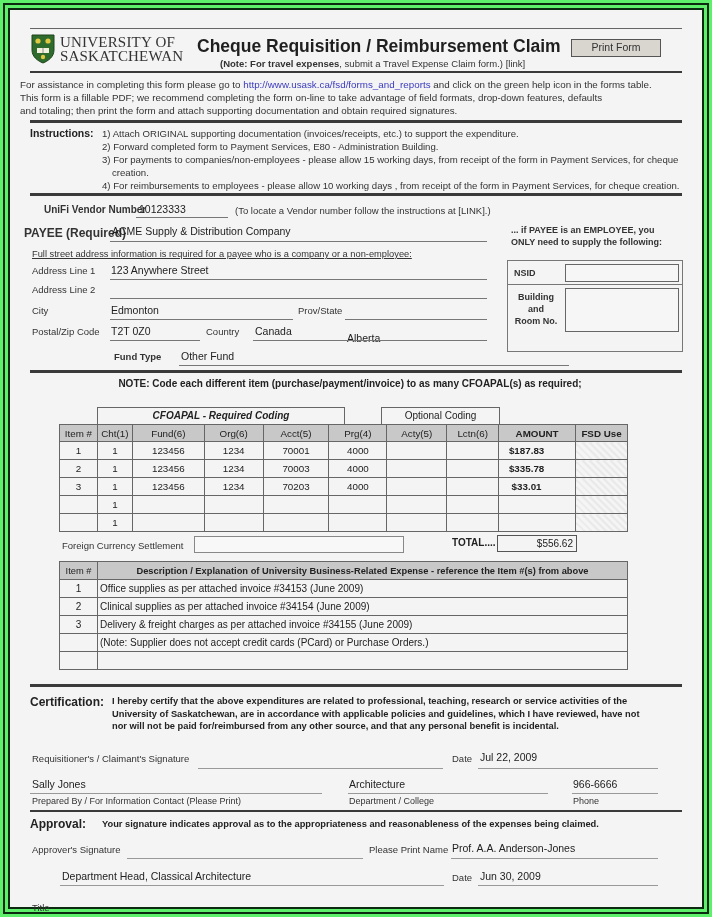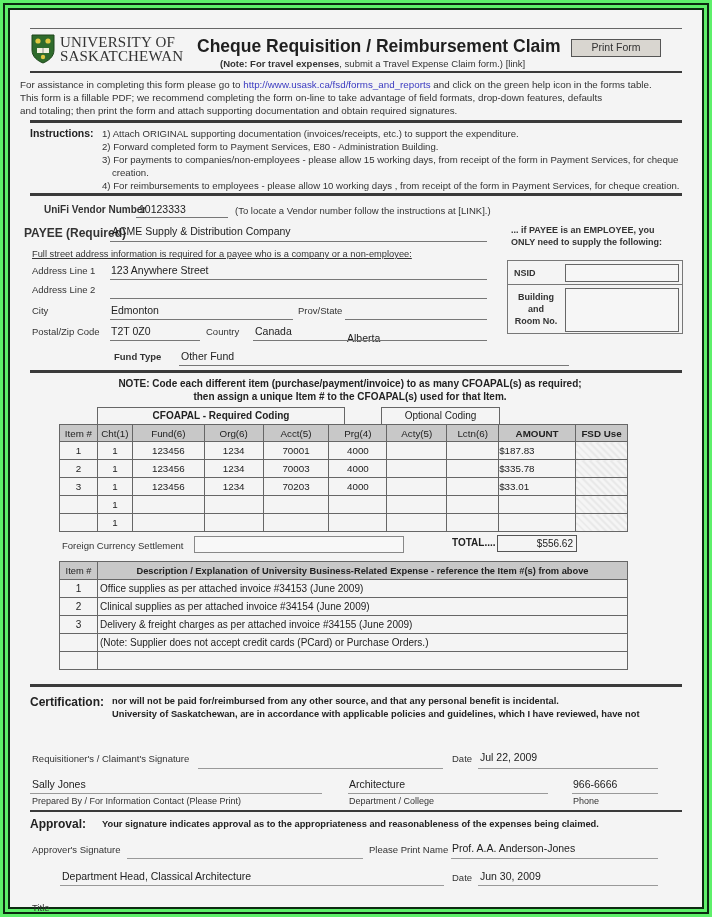--- a/index.html
+++ b/index.html
@@ -43,31 +43,31 @@
   .assist { position: absolute; left: 20px; top: 78px; width: 668px; font-size: 9.8px; color: #333; text-align: left; line-height: 13px; }
 
   .instr-label { position: absolute; left: 30px; top: 127px; font-size: 10.5px; font-weight: bold; }
   .instr-list { position: absolute; left: 102px; top: 127px; font-size: 9.6px; line-height: 13px; color: #333; width: 580px; }
   .instr-list div.indent { padding-left: 10px; }
 
   .lbl { position: absolute; font-size: 9.5px; color: #333; }
   .val { position: absolute; font-size: 10.5px; color: #222; }
 
   
-  .emp-box { position: absolute; left: 507px; top: 260px; width: 176px; height: 74px; border: 1px solid #777; }
+  .emp-box { position: absolute; left: 507px; top: 260px; width: 176px; height: 92px; border: 1px solid #777; }
   .emp-row1 { position: absolute; left: 0; top: 0; width: 174px; height: 24px; border-bottom: 1px solid #777; }
   .emp-input { position: absolute; border: 1px solid #666; background: #f6f6f6; }
 
   
   table { border-collapse: collapse; }
   .cf-table { position: absolute; left: 59px; top: 424px; width: 569px; }
   .cf-table td, .cf-table th { border: 1px solid #666; font-size: 9.8px; height: 18px; text-align: center; font-weight: normal; color: #222; }
   .cf-table th { background: #c8c8c8; height: 17px; }
   .cf-table th.b { font-weight: bold; }
-  .cf-table td.amt { text-align: left; padding-right: 21px; }
+  .cf-table td.amt { text-align: center; padding-right: 21px; font-weight: bold; }
   .cf-table td.fsd { background:
       repeating-linear-gradient(45deg, #e8e8e8 0 2px, #f5f5f5 2px 5px),
       #f0f0f0; }
 
   .group-hdr { position: absolute; top: 407px; height: 17px; border: 1px solid #666; border-bottom: none; font-size: 10px; text-align: center; line-height: 16px; background: #f4f4f4; }
 
   .total-box { position: absolute; left: 497px; top: 535px; width: 80px; height: 17px; border: 1px solid #555; font-size: 10px; text-align: right; padding-right: 3px; line-height: 16px; }
   .fcs-box { position: absolute; left: 194px; top: 536px; width: 210px; height: 17px; border: 1px solid #888; background: #f8f8f8; }
 
   
@@ -182,24 +182,23 @@
     <div>and</div>
     <div>Room No.</div>
   </div>
   <div class="emp-input" style="left:57px; top:27px; width:114px; height:44px;"></div>
 </div>
 
 <div class="hr-thick" style="left:30px; top:370px; width:652px;"></div>
 
 <div class="lbl bold center" style="left:60px; top:377px; width:580px; font-size:10px; line-height:13px; color:#222;">
   <div>NOTE: Code each different item (purchase/payment/invoice) to as many CFOAPAL(s) as required;</div>
-  <div>then assign a unique Item # to the CFOAPAL(s)  used for that Item.</div>
-</div>
-
-<div class="group-hdr bold" style="left:97px; width:248px;">CFOAPAL - Required Coding</div>
+</div>
+
+<div class="group-hdr bold" style="left:97px; width:248px;font-style:italic;">CFOAPAL - Required Coding</div>
 <div class="group-hdr" style="left:381px; width:119px;">Optional Coding</div>
 
 <table class="cf-table">
   <colgroup>
     <col style="width:38px">
       <col style="width:35px">
       <col style="width:72px">
       <col style="width:59px">
       <col style="width:66px">
       <col style="width:58px">
@@ -323,22 +322,23 @@
       <td class="num"></td>
       <td class="txt"></td>
     </tr>
   </tbody>
 </table>
 
 <div class="hr-thick" style="left:30px; top:684px; width:652px;"></div>
 
 <div class="cert-label">Certification:</div>
 <div class="cert-text">
+  <div>I hereby certify that the above expenditures are related to professional, teaching, research or service activities of the</div>
+  <div>University of Saskatchewan, are in accordance with applicable policies and guidelines, which I have reviewed, have not</div>
   <div>nor will not be paid for/reimbursed from any other source, and that any personal benefit is incidental.</div>
-  <div>University of Saskatchewan, are in accordance with applicable policies and guidelines, which I have reviewed, have not</div>
 </div>
 
 <div class="lbl" style="left:32px; top:753px;">Requisitioner's / Claimant's Signature</div>
 <div class="uline" style="left:198px; top:768px; width:245px; background:#999;"></div>
 <div class="lbl" style="left:452px; top:753px;">Date</div>
 <div class="val" style="left:480px; top:751px;">Jul 22, 2009</div>
 <div class="uline" style="left:478px; top:768px; width:180px; background:#999;"></div>
 
 <div class="val" style="left:32px; top:778px;">Sally Jones</div>
 <div class="uline" style="left:30px; top:793px; width:292px; background:#999;"></div>

